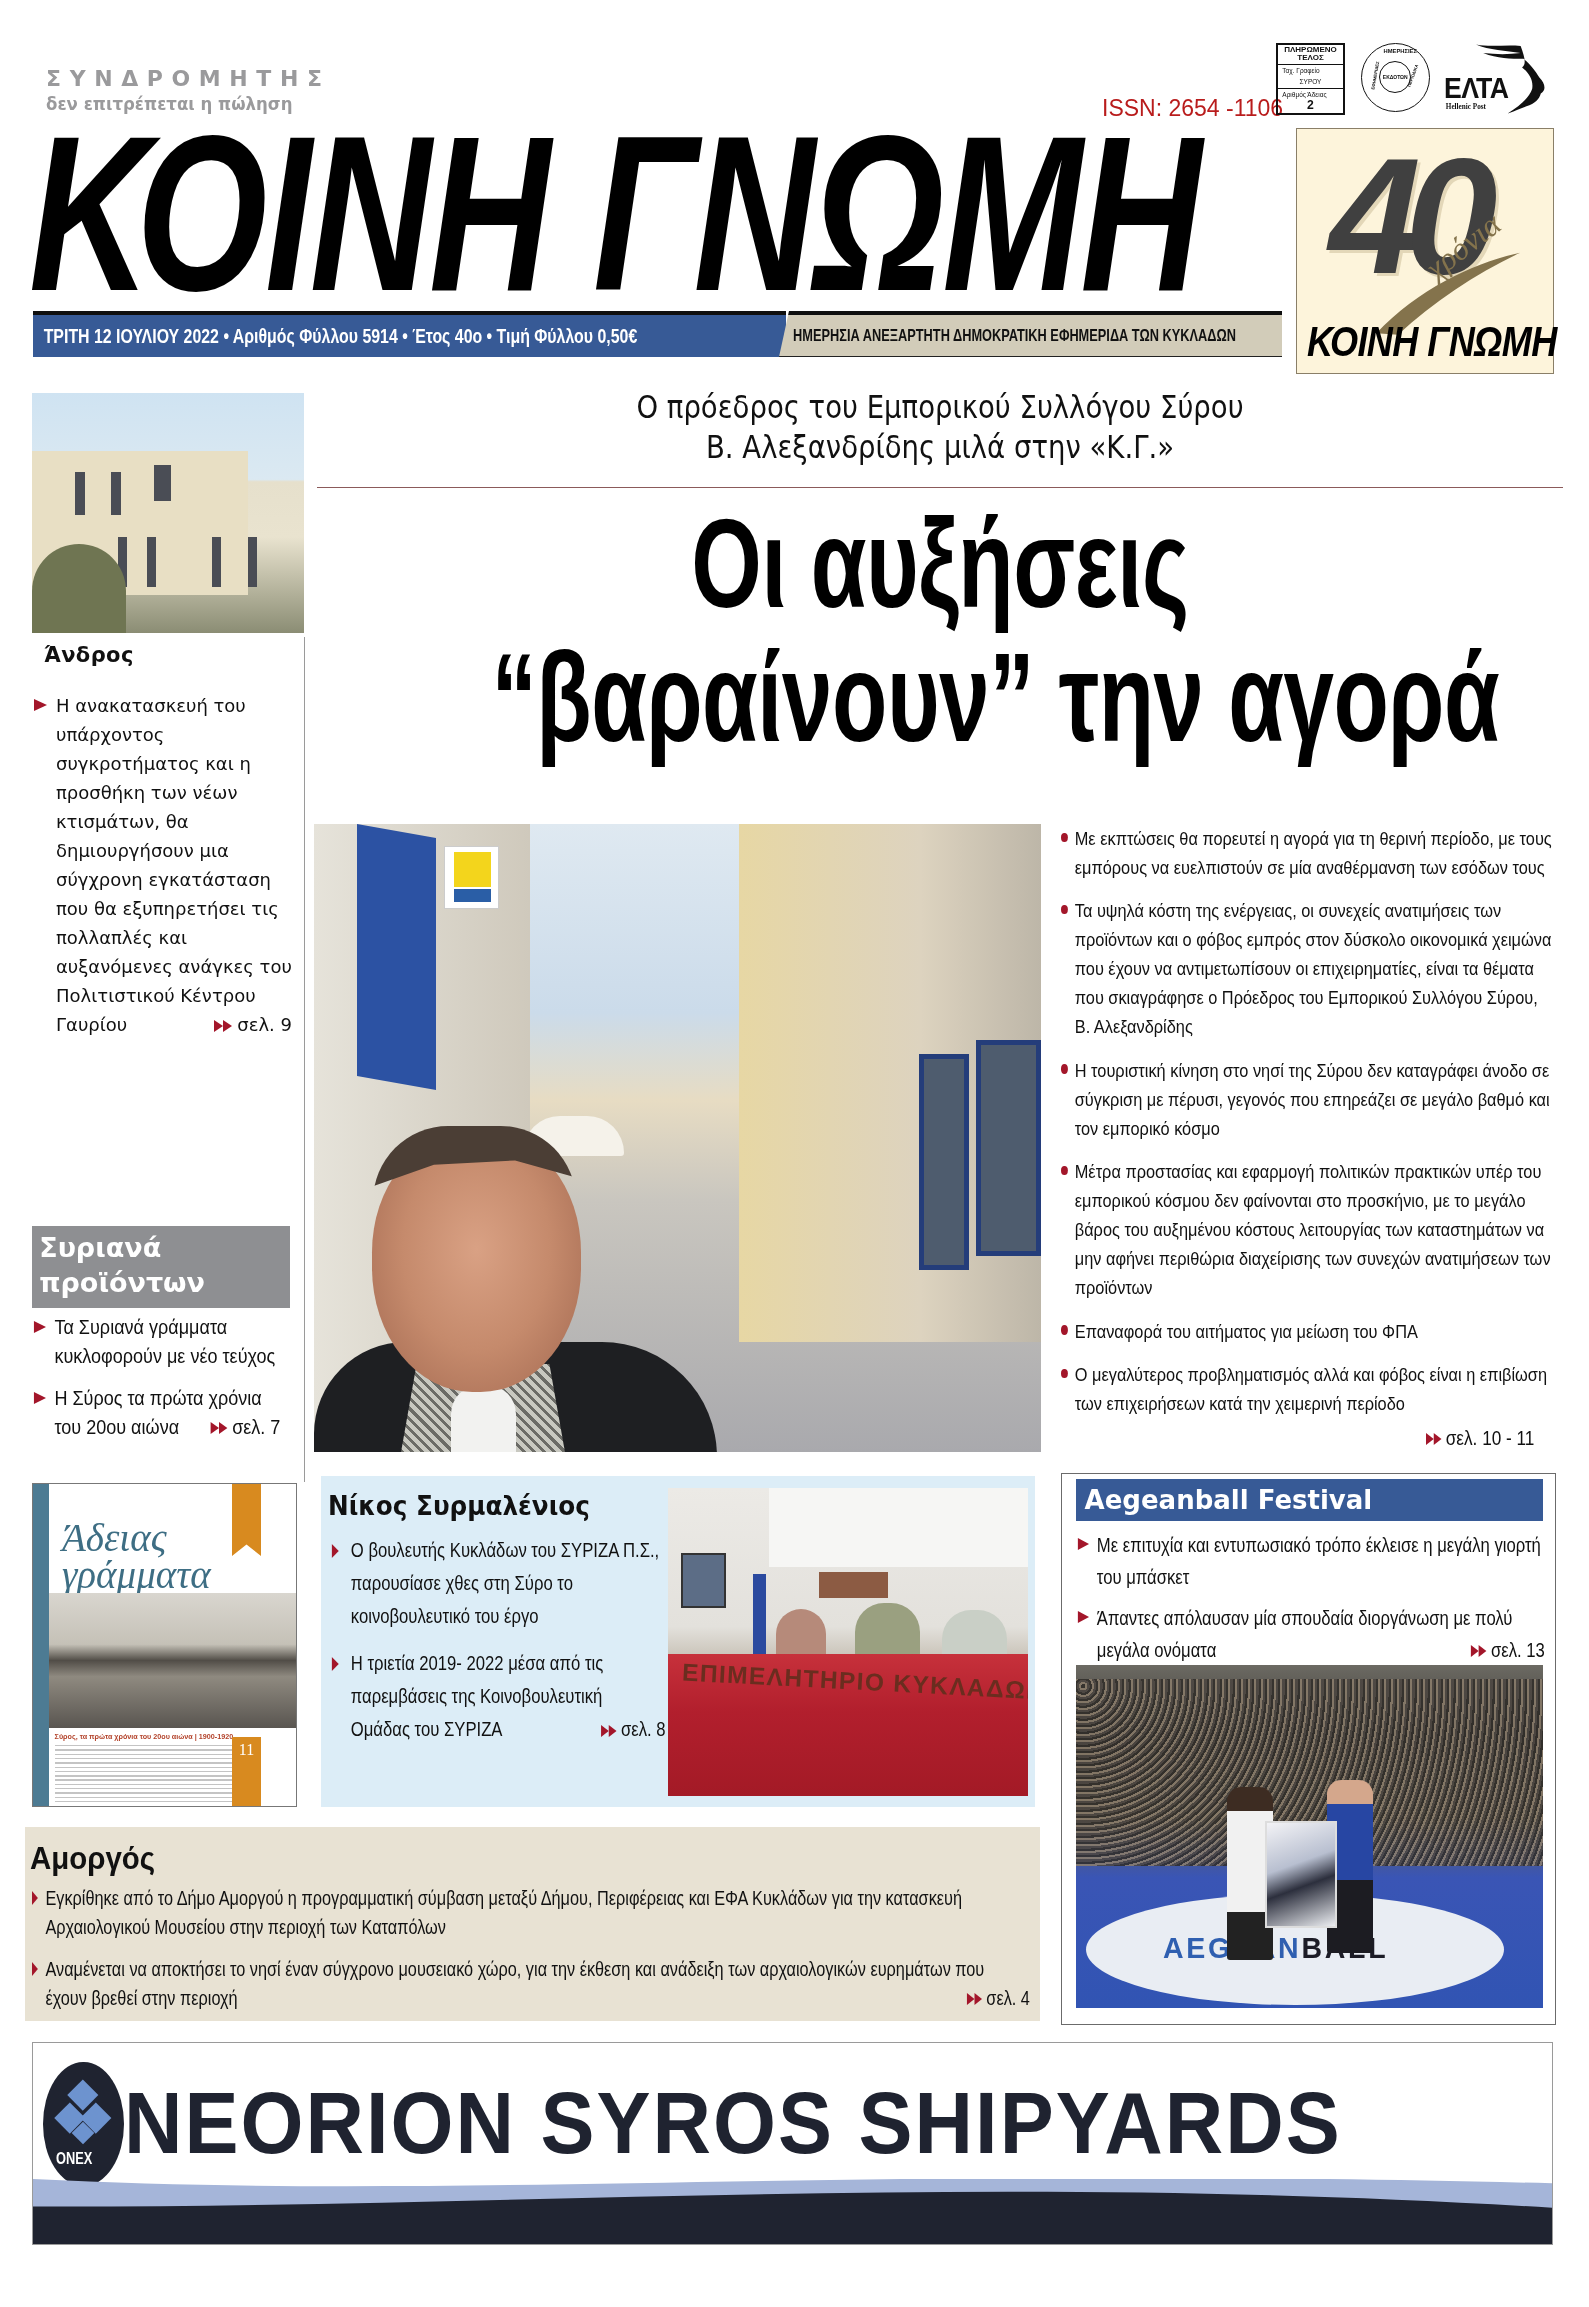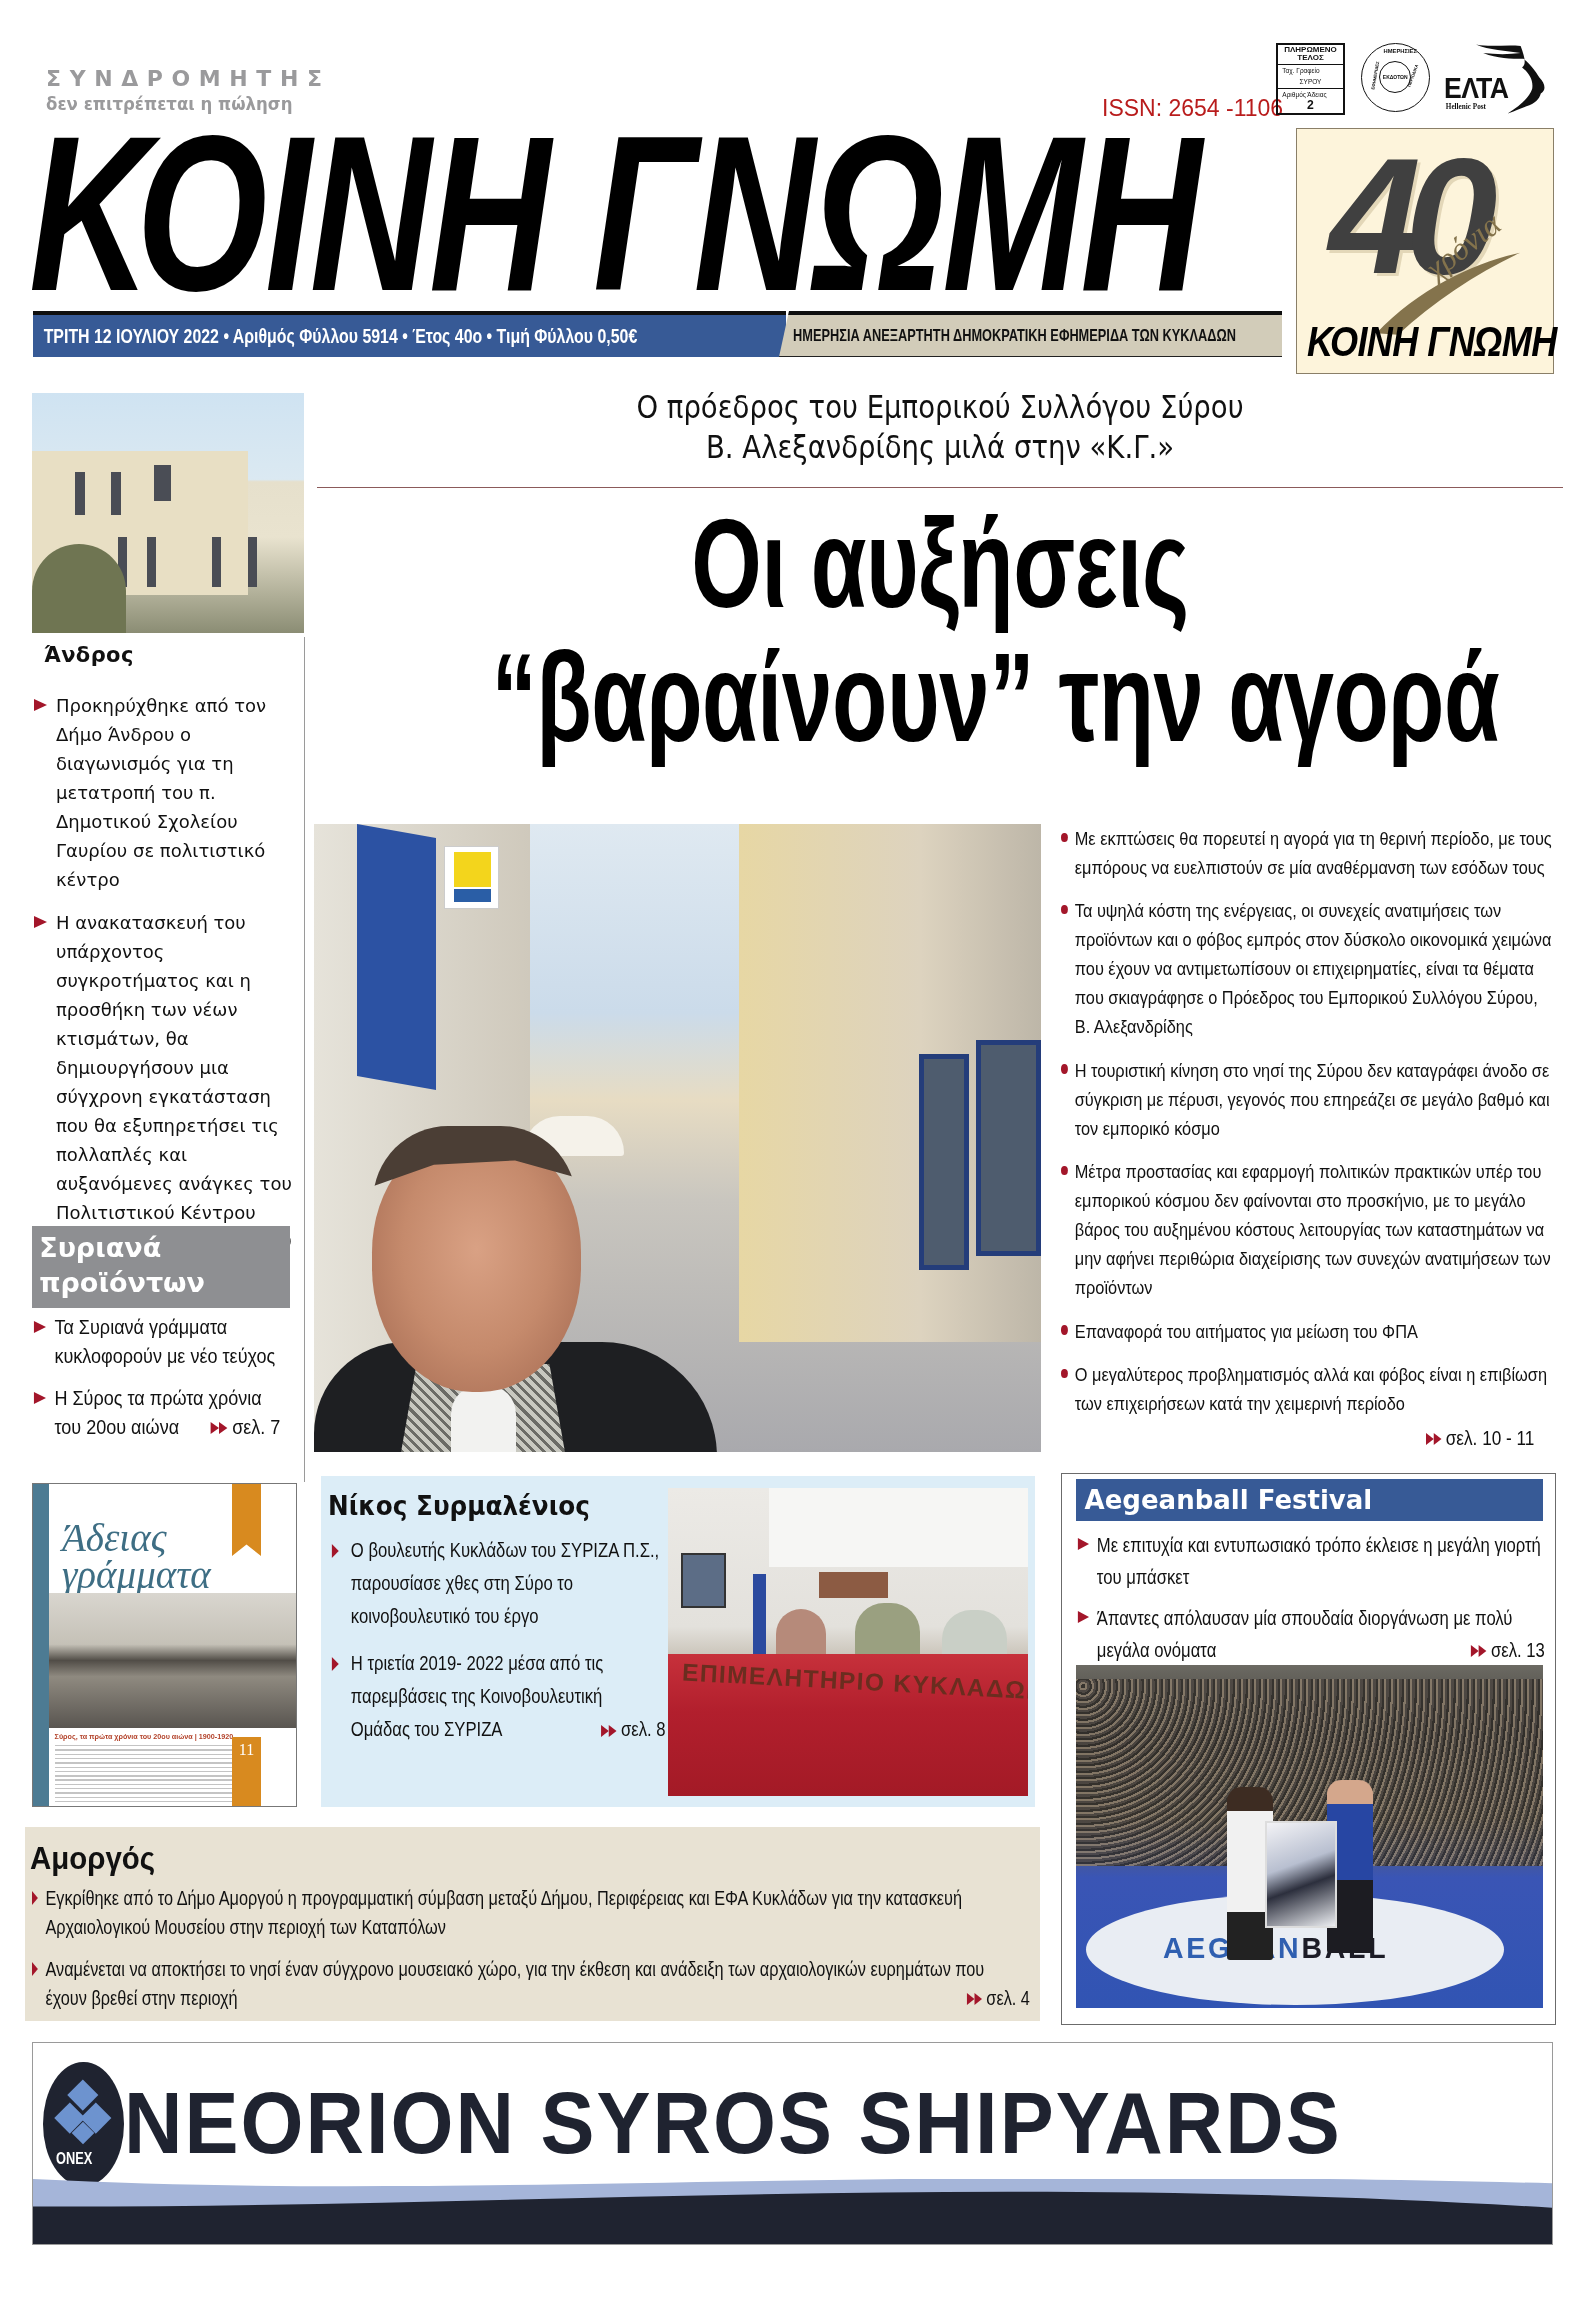--- a/index.html
+++ b/index.html
@@ -215,21 +215,20 @@
   <div class="win" style="left:115px;top:144px;height:50px;width:8.6px"></div>
   <div class="win" style="left:180px;top:144px;height:50px;width:8.6px"></div>
   <div class="win" style="left:216px;top:144px;height:50px;width:8.6px"></div>
   <div class="tree"></div>
 </div>
 
 <div class="abs col-rule"></div>
 
 <div class="abs sec-head andros-title">Άνδρος</div>
 <ul class="abs list andros-list">
-  <li><span class="arrow"></span><span>Προκηρύχθηκε από τον Δήμο Άνδρου ο διαγωνισμός για τη μετατροπή του π. Δημοτικού Σχολείου Γαυρίου σε πολιτιστικό κέντρο</span></li>
   <li><span class="arrow"></span><span>Η ανακατασκευή του υπάρχοντος συγκροτήματος και η προσθήκη των νέων κτισμάτων, θα δημιουργήσουν μια σύγχρονη εγκατάσταση που θα εξυπηρετήσει τις πολλαπλές και αυξανόμενες ανάγκες του Πολιτιστικού Κέντρου Γαυρίου</span>
     <span class="pageref right-ref"><span class="dbl"></span><span>σελ. 9</span></span></li>
 </ul>
 
 <div class="abs sec-head syr-head">Συριανά προϊόντων</div>
 <ul class="abs list syr-list">
   <li><span class="arrow"></span><span>Τα Συριανά γράμματα κυκλοφορούν με νέο τεύχος</span></li>
   <li><span class="arrow"></span><span>Η Σύρος τα πρώτα χρόνια του 20ου αιώνα</span>
     <span class="pageref right-ref"><span class="dbl"></span><span>σελ. 7</span></span></li>
 </ul>

